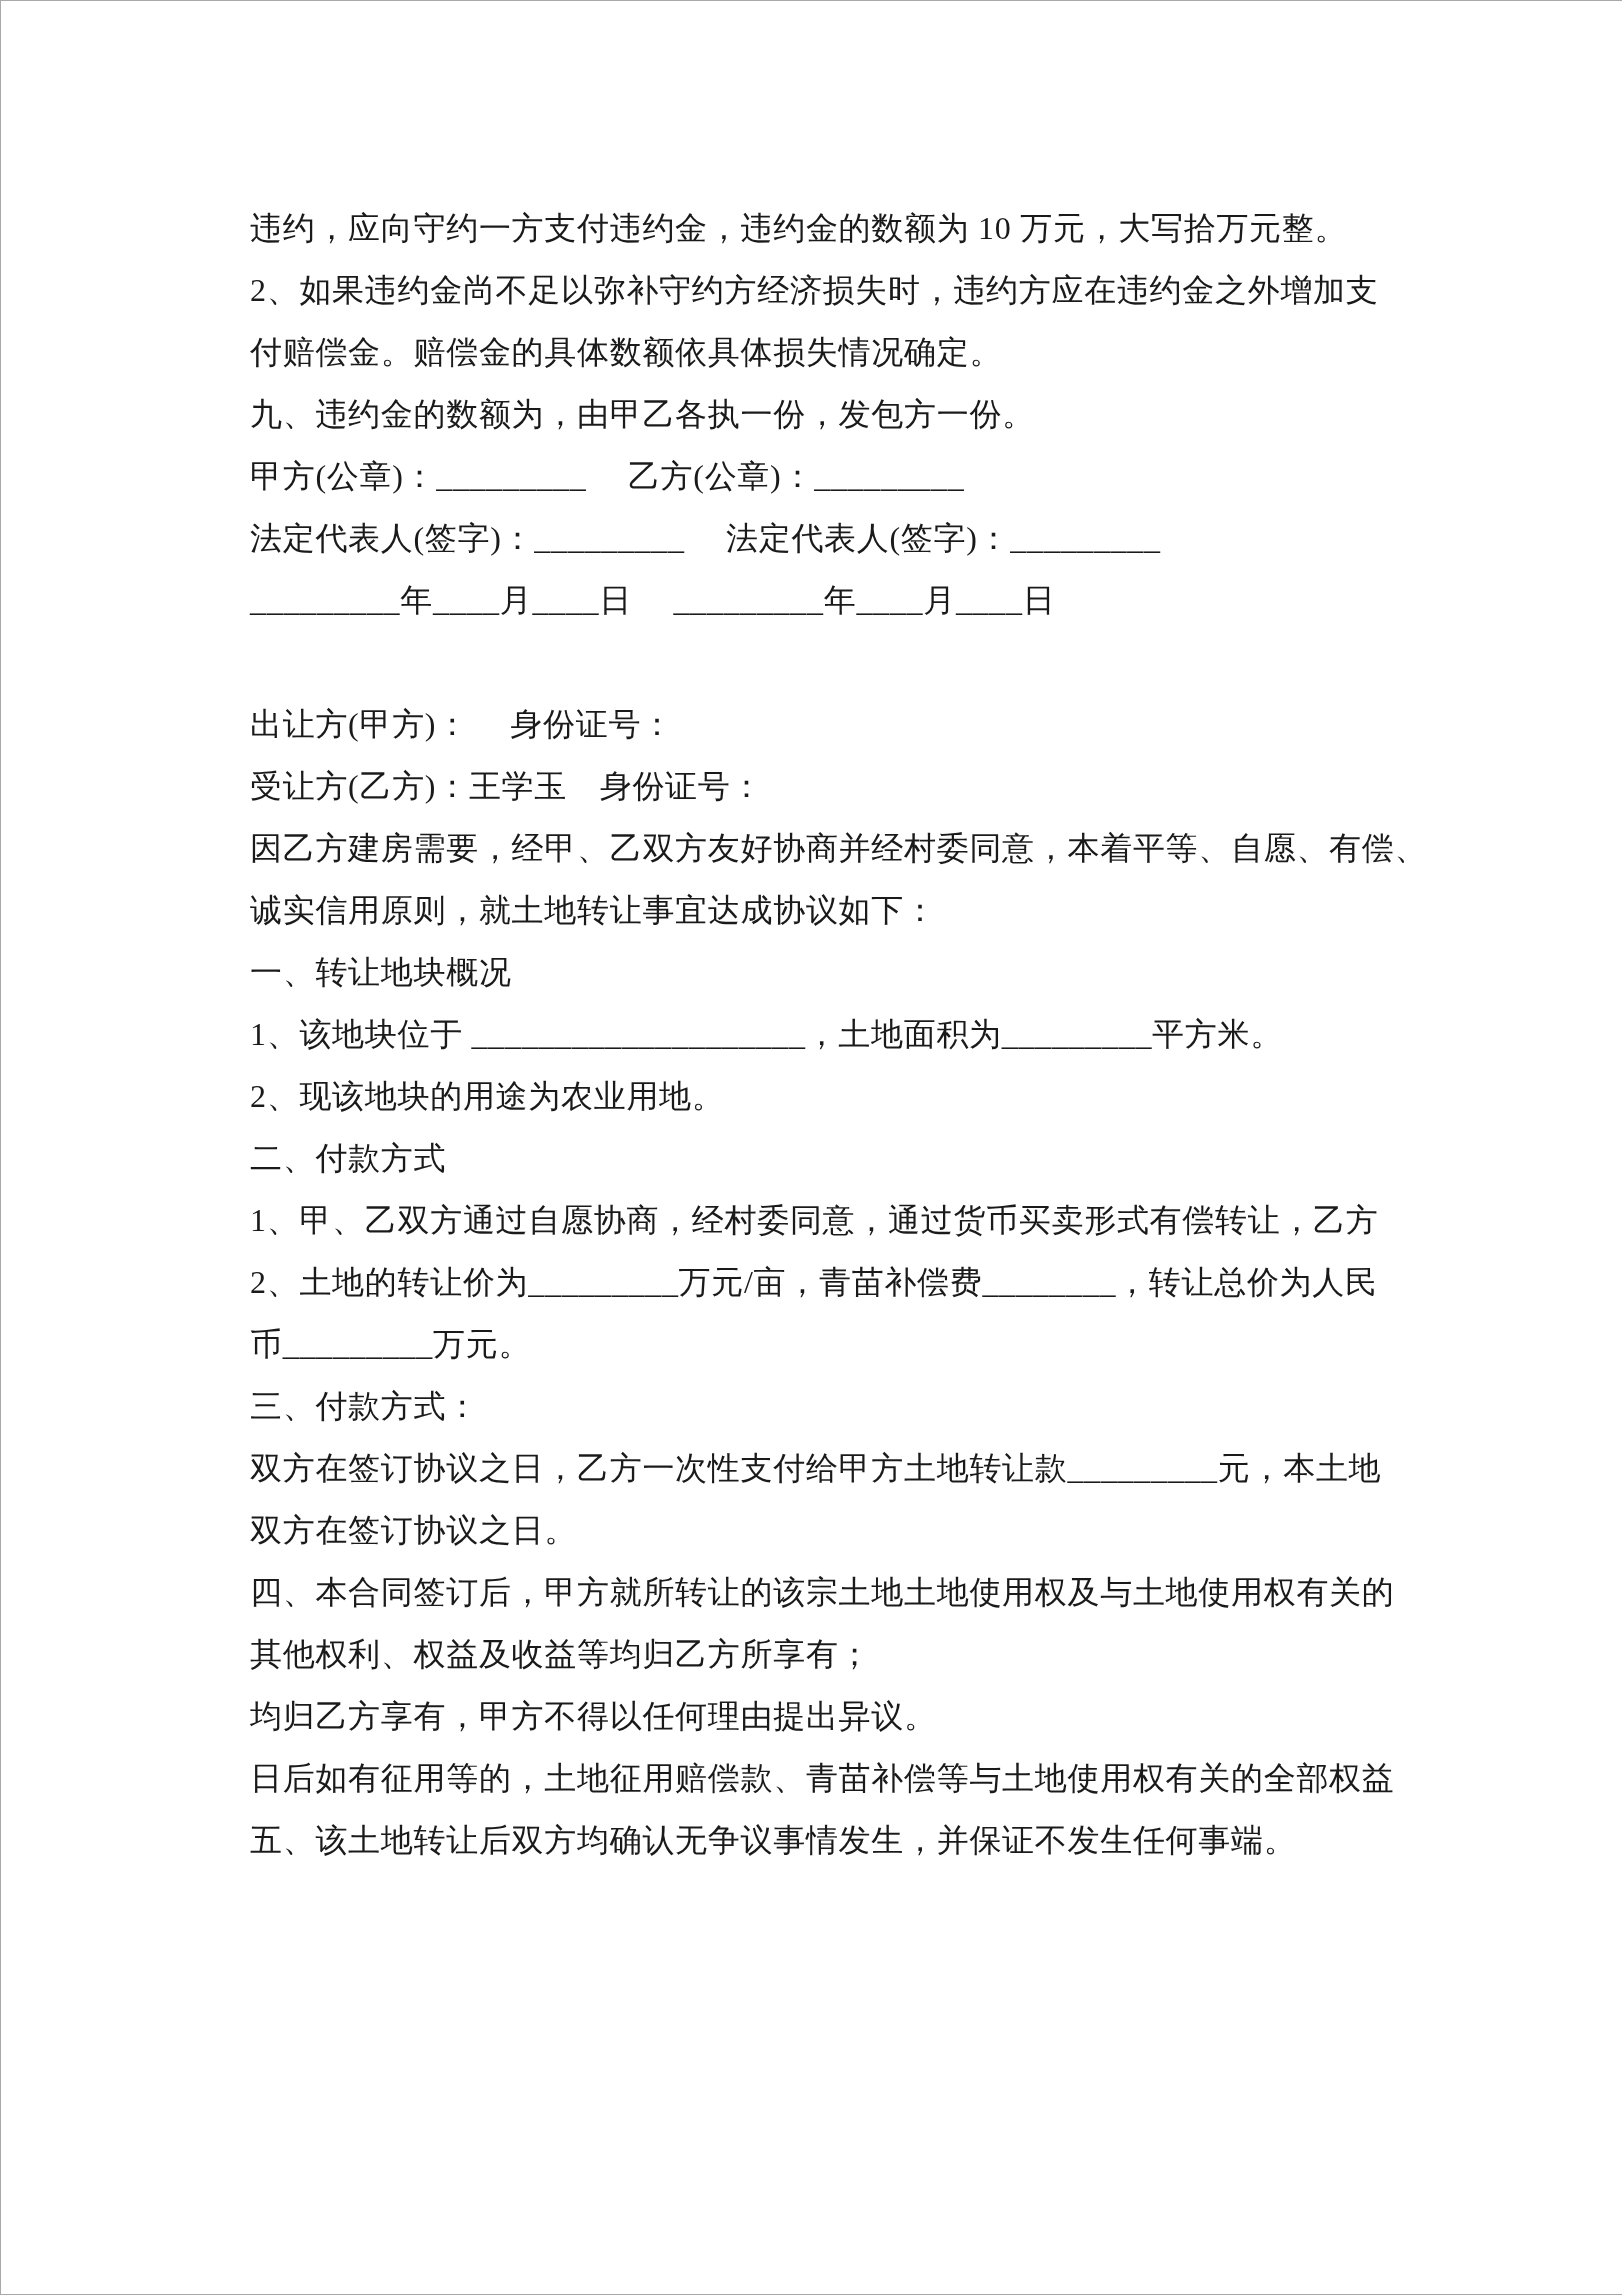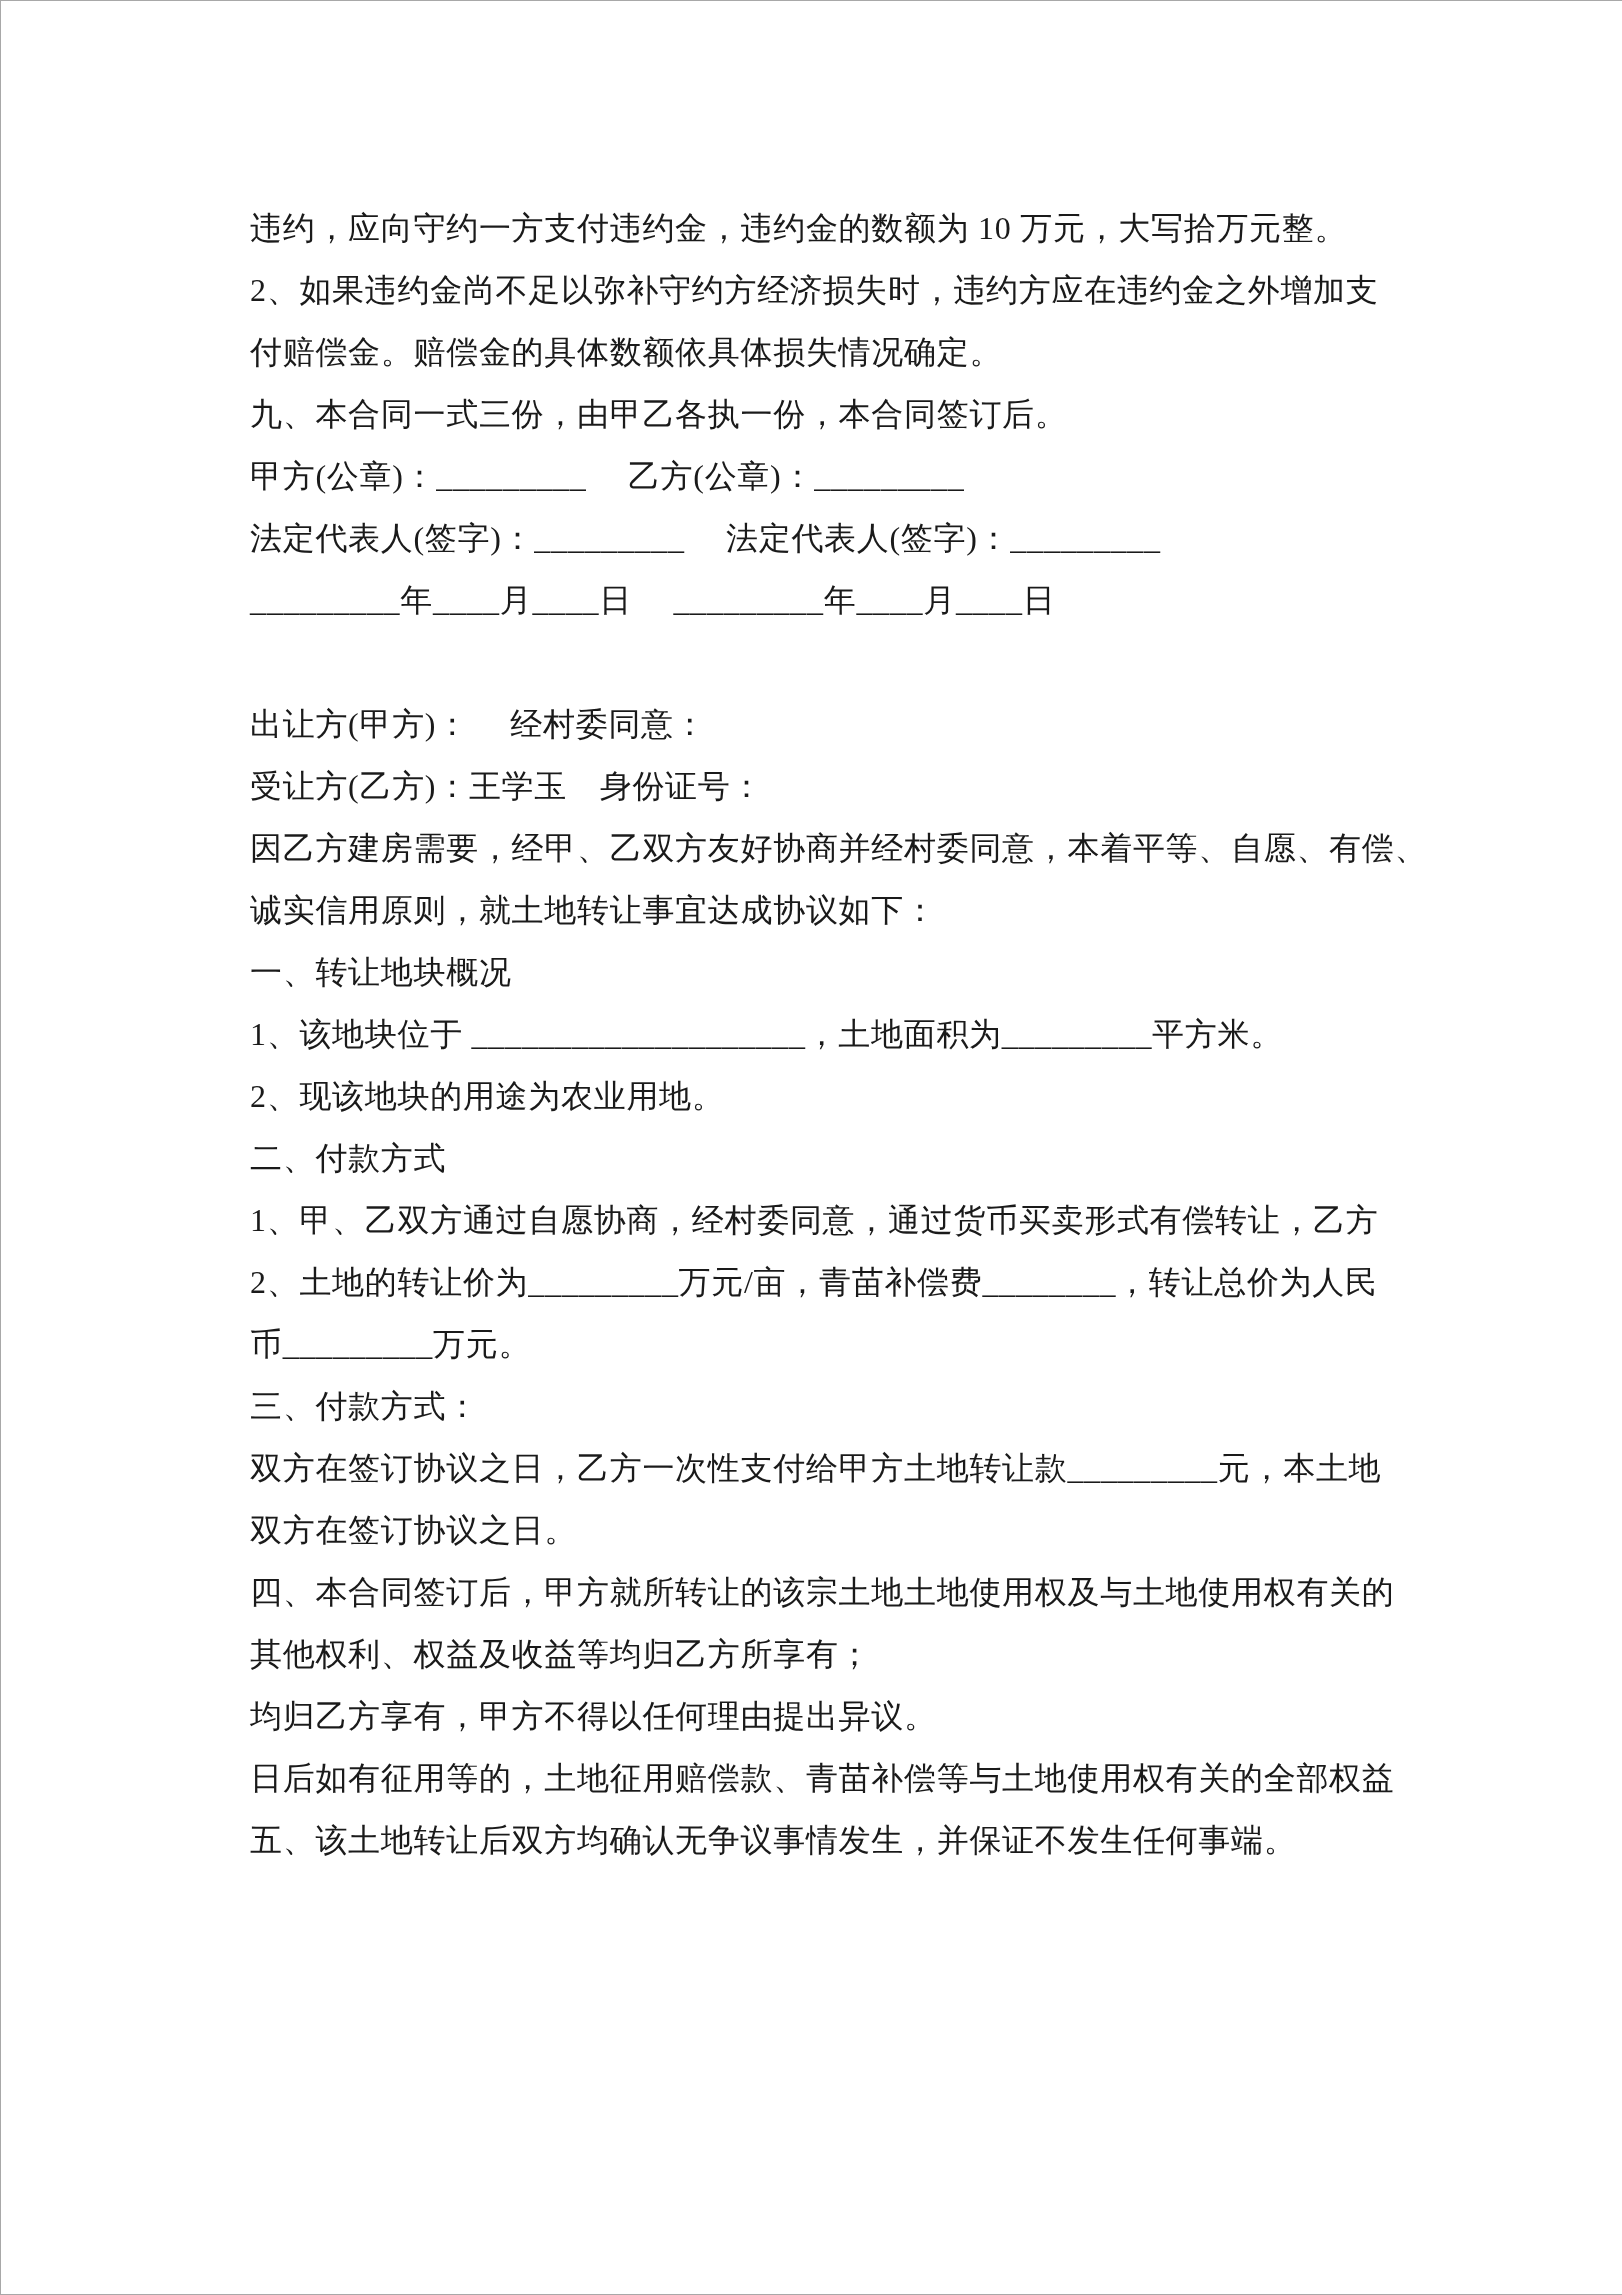--- a/index.html
+++ b/index.html
@@ -30,25 +30,25 @@
     margin-top: 62px;
   }
 </style>
 </head>
 <body>
 
 <div class="page">
   <div class="line">违约，应向守约一方支付违约金，违约金的数额为 10 万元，大写拾万元整。</div>
   <div class="line">2、如果违约金尚不足以弥补守约方经济损失时，违约方应在违约金之外增加支</div>
   <div class="line">付赔偿金。赔偿金的具体数额依具体损失情况确定。</div>
-  <div class="line">九、本合同一式三份，由甲乙各执一份，本合同签订后。</div>
+  <div class="line">九、违约金的数额为，由甲乙各执一份，发包方一份。</div>
   <div class="line">甲方(公章)：_________　 乙方(公章)：_________</div>
   <div class="line">法定代表人(签字)：_________　 法定代表人(签字)：_________</div>
   <div class="line">_________年____月____日　 _________年____月____日</div>
-  <div class="line gap-before">出让方(甲方)：　 经村委同意：</div>
+  <div class="line gap-before">出让方(甲方)：　 身份证号：</div>
   <div class="line">受让方(乙方)：王学玉　身份证号：</div>
   <div class="line">因乙方建房需要，经甲、乙双方友好协商并经村委同意，本着平等、自愿、有偿、</div>
   <div class="line">诚实信用原则，就土地转让事宜达成协议如下：</div>
   <div class="line">一、转让地块概况</div>
   <div class="line">1、该地块位于 ____________________，土地面积为_________平方米。</div>
   <div class="line">2、现该地块的用途为农业用地。</div>
   <div class="line">二、付款方式</div>
   <div class="line">1、甲、乙双方通过自愿协商，经村委同意，通过货币买卖形式有偿转让，乙方</div>
   <div class="line">2、土地的转让价为_________万元/亩，青苗补偿费________，转让总价为人民</div>
   <div class="line">币_________万元。</div>

